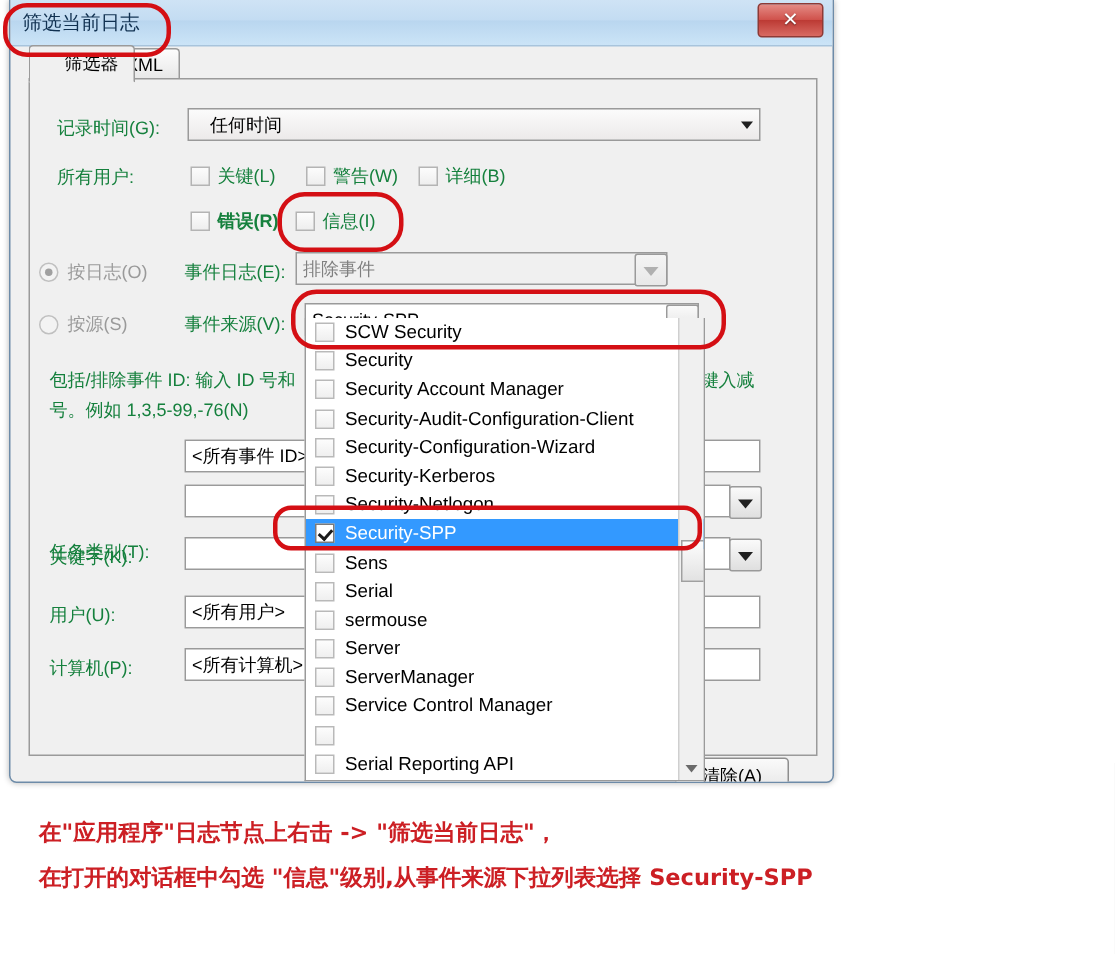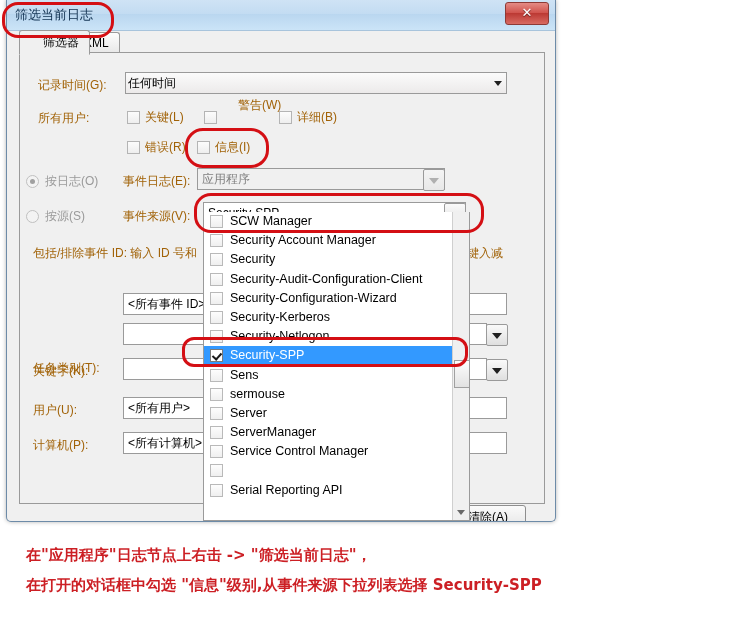--- a/index.html
+++ b/index.html
@@ -76,29 +76,29 @@
   }
   #tab-filter{left:12px;padding-left:23px;}
   #tab-xml{left:66px;}
 
   
   #panel{
     position:absolute;left:12px;top:52px;width:524px;height:450px;
     border:1px solid #9a9a9a;background:#f0f0f0;
   }
 
-  .lbl{position:absolute;font-size:12px;color:#a16207;white-space:nowrap;}
+  .lbl{position:absolute;font-size:12px;color:#15803d;white-space:nowrap;}
   .lbl.dim{color:#9a9a9a;}
 
   
   .combo{
     position:absolute;height:22px;
     border:1px solid #9a9a9a;
     background:linear-gradient(to bottom,#fbfbfb,#eceaea);
-    font-size:12px;line-height:21px;padding-left:2px;
+    font-size:12px;line-height:21px;padding-left:14px;
     box-sizing:border-box;color:#000;overflow:hidden;white-space:nowrap;
   }
   .combo .arrow{
     position:absolute;right:4px;top:8px;
     width:0;height:0;border-left:4px solid transparent;border-right:4px solid transparent;
     border-top:5px solid #202020;
   }
   .txtbox{
     position:absolute;height:22px;border:1px solid #9a9a9a;background:#fff;
     font-size:12px;line-height:20px;padding-left:4px;box-sizing:border-box;
@@ -224,48 +224,49 @@
       <span>任何时间</span>
       <span class="arrow"></span>
     </div>
 
     <div class="lbl" style="left:18px;top:57px;">所有用户:</div>
 
     <div class="cb" style="left:107px;top:58px;"></div>
     <div class="lbl" style="left:125px;top:56px;">关键(L)</div>
 
     <div class="cb" style="left:184px;top:58px;"></div>
-    <div class="lbl" style="left:202px;top:44px;margin-left:16px;">警告(W)</div>
+    <div class="lbl" style="left:202px;top:56px;">警告(W)</div>
 
     <div class="cb" style="left:259px;top:58px;"></div>
     <div class="lbl" style="left:277px;top:56px;">详细(B)</div>
 
     <div class="cb" style="left:107px;top:88px;"></div>
-    <div class="lbl" style="left:125px;top:86px;">错误(R)</div>
+    <div class="lbl" style="left:125px;top:86px;font-weight:bold;">错误(R)</div>
 
     <div class="cb" style="left:177px;top:88px;"></div>
     <div class="lbl" style="left:195px;top:86px;">信息(I)</div>
 
     <div class="rb sel" style="left:6px;top:122px;"></div>
     <div class="lbl dim" style="left:25px;top:120px;">按日志(O)</div>
     <div class="lbl" style="left:103px;top:120px;">事件日志(E):</div>
-    <div class="txtbox gray" style="left:177px;top:115px;width:248px;">应用程序</div>
+    <div class="txtbox gray" style="left:177px;top:115px;width:248px;">排除事件</div>
     <div class="dropbtn dim" style="left:403px;top:116px;">
         <i></i>
       </div>
 
     <div class="rb" style="left:6px;top:157px;"></div>
     <div class="lbl dim" style="left:25px;top:155px;">按源(S)</div>
     <div class="lbl" style="left:103px;top:155px;">事件来源(V):</div>
     <div class="txtbox" style="left:183px;top:149px;width:263px;">Security-SPP</div>
     <div class="dropbtn" style="left:424px;top:150px;">
         <i></i>
       </div>
 
     <div class="lbl" style="left:13px;top:192px;">包括/排除事件 ID: 输入 ID 号和</div>
+    <div class="lbl" style="left:13px;top:212px;">号。例如 1,3,5-99,-76(N)</div>
     <div class="lbl" style="left:447px;top:192px;">键入减</div>
 
     <div class="txtbox" style="left:103px;top:240px;width:384px;">
       <span>&lt;所有事件 ID&gt;</span>
     </div>
 
     <div class="lbl" style="left:13px;top:275px;margin-top:32px;">任务类别(T):</div>
     <div class="txtbox" style="left:103px;top:270px;width:364px;"></div>
     <div class="dropbtn" style="left:466px;top:271px;">
         <i></i>
@@ -285,29 +286,30 @@
     <div class="lbl" style="left:13px;top:384px;">计算机(P):</div>
     <div class="txtbox" style="left:103px;top:379px;width:384px;">
       <span>&lt;所有计算机&gt;</span>
     </div>
 
     <div id="clear-btn">清除(A)</div>
   </div>
 
   <div id="srclist">
     <div id="list-items">
-        <div class="li"><span class="box"></span><span>SCW Manager</span></div>
+        <div class="li"><span class="box"></span><span>SCW Security</span></div>
+        <div class="li"><span class="box"></span><span>Security</span></div>
         <div class="li"><span class="box"></span><span>Security Account Manager</span></div>
-        <div class="li"><span class="box"></span><span>Security</span></div>
         <div class="li"><span class="box"></span><span>Security-Audit-Configuration-Client</span></div>
         <div class="li"><span class="box"></span><span>Security-Configuration-Wizard</span></div>
         <div class="li"><span class="box"></span><span>Security-Kerberos</span></div>
         <div class="li"><span class="box"></span><span>Security-Netlogon</span></div>
         <div class="li sel"><span class="box"></span><span>Security-SPP</span></div>
         <div class="li"><span class="box"></span><span>Sens</span></div>
+        <div class="li"><span class="box"></span><span>Serial</span></div>
         <div class="li"><span class="box"></span><span>sermouse</span></div>
         <div class="li"><span class="box"></span><span>Server</span></div>
         <div class="li"><span class="box"></span><span>ServerManager</span></div>
         <div class="li"><span class="box"></span><span>Service Control Manager</span></div>
         <div class="li"><span class="box"></span></div>
         <div class="li"><span class="box"></span><span>Serial Reporting API</span></div>
         <div class="li"></div>
       </div>
     <div id="list-scroll">
       <div id="list-thumb"></div>

